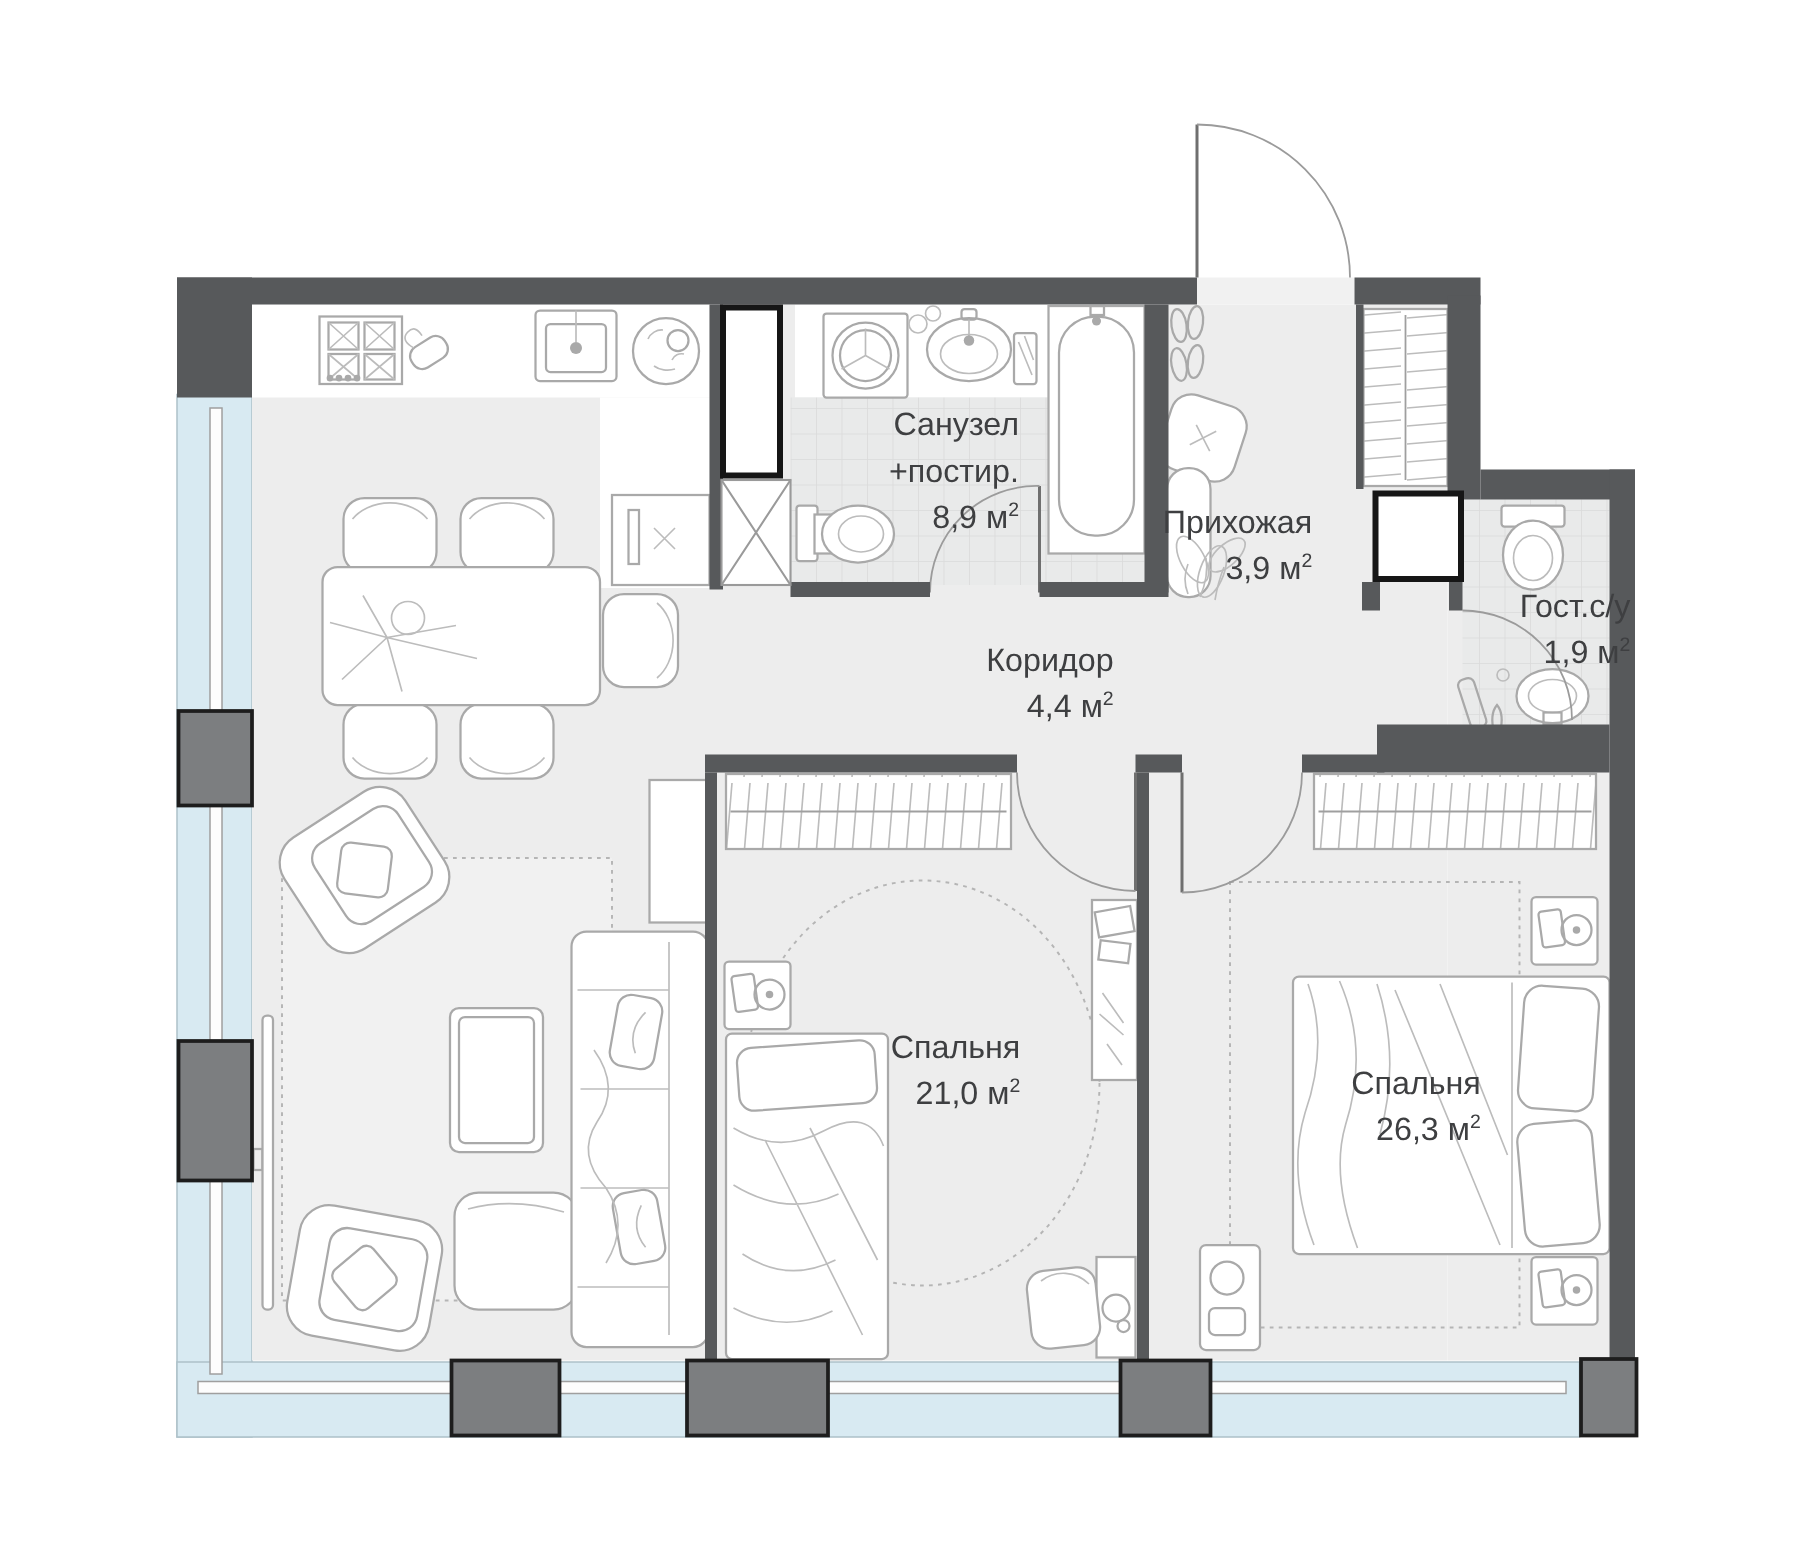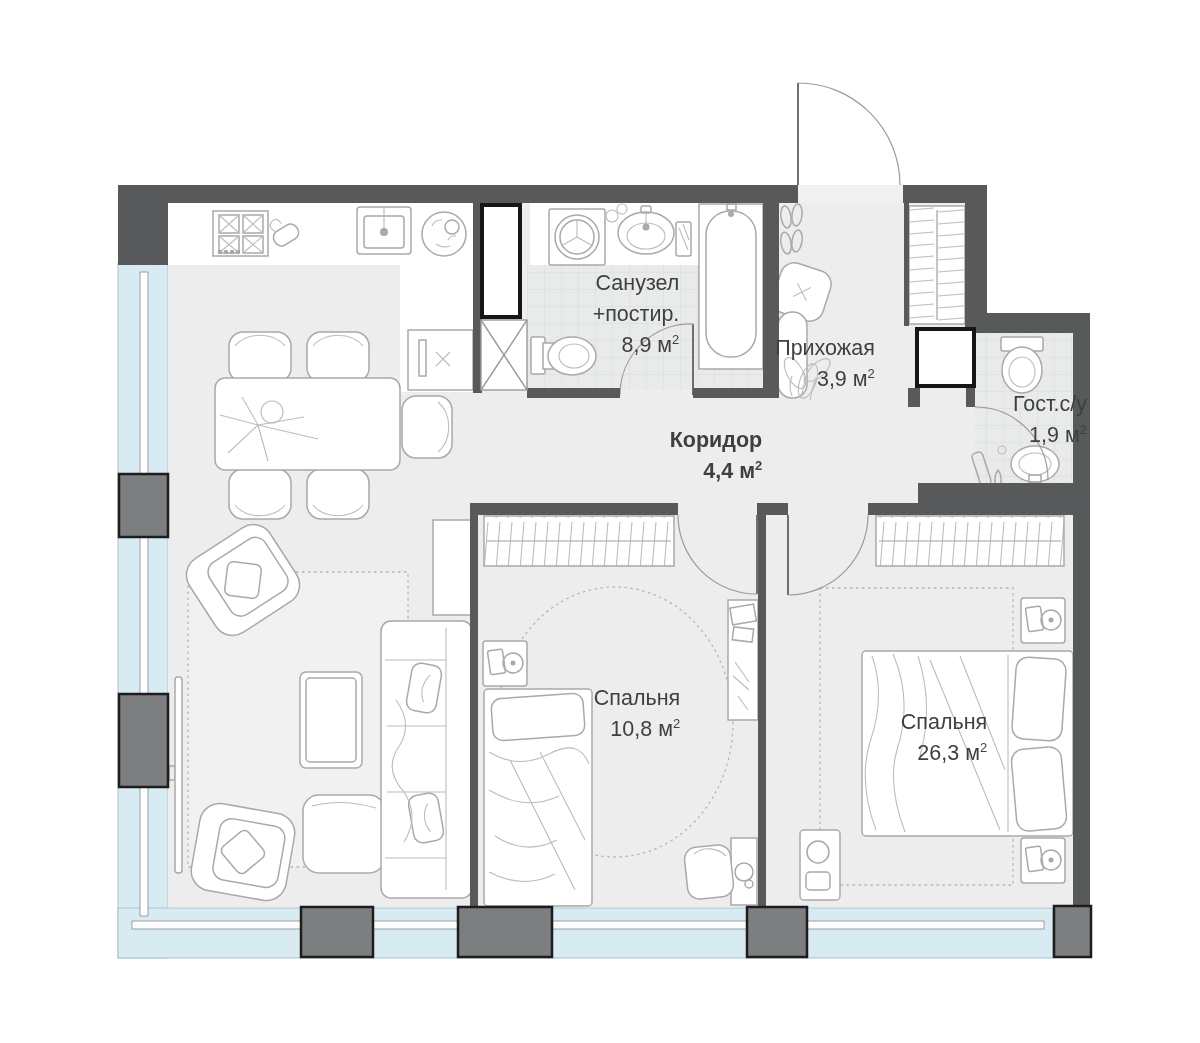--- a/index.html
+++ b/index.html
@@ -349,32 +349,32 @@
     <div>Санузел</div>
     <div>+постир.</div>
     <div class="area"><span>8,9</span>&nbsp;<span>м</span><sup>2</sup></div>
   </div>
 
   <div class="room-label" style="left:825px;top:333px;">
     <div>Прихожая</div>
     <div class="area"><span>3,9</span>&nbsp;<span>м</span><sup>2</sup></div>
   </div>
 
-  <div class="room-label" style="left:716px;top:425px;font-weight:bold;">
+  <div class="room-label" style="left:700px;top:425px;">
     <div>Коридор</div>
     <div class="area"><span>4,4</span>&nbsp;<span>м</span><sup>2</sup></div>
   </div>
 
   <div class="room-label" style="left:1022px;top:389px;margin-left:28px;">
     <div>Гост.с/у</div>
     <div class="area"><span>1,9</span>&nbsp;<span>м</span><sup>2</sup></div>
   </div>
 
   <div class="room-label" style="left:637px;top:683px;">
     <div>Спальня</div>
-    <div class="area"><span>10,8</span>&nbsp;<span>м</span><sup>2</sup></div>
+    <div class="area"><span>21,0</span>&nbsp;<span>м</span><sup>2</sup></div>
   </div>
 
   <div class="room-label" style="left:944px;top:707px;">
     <div>Спальня</div>
     <div class="area"><span>26,3</span>&nbsp;<span>м</span><sup>2</sup></div>
   </div>
 </div>
 
 </body></html>

